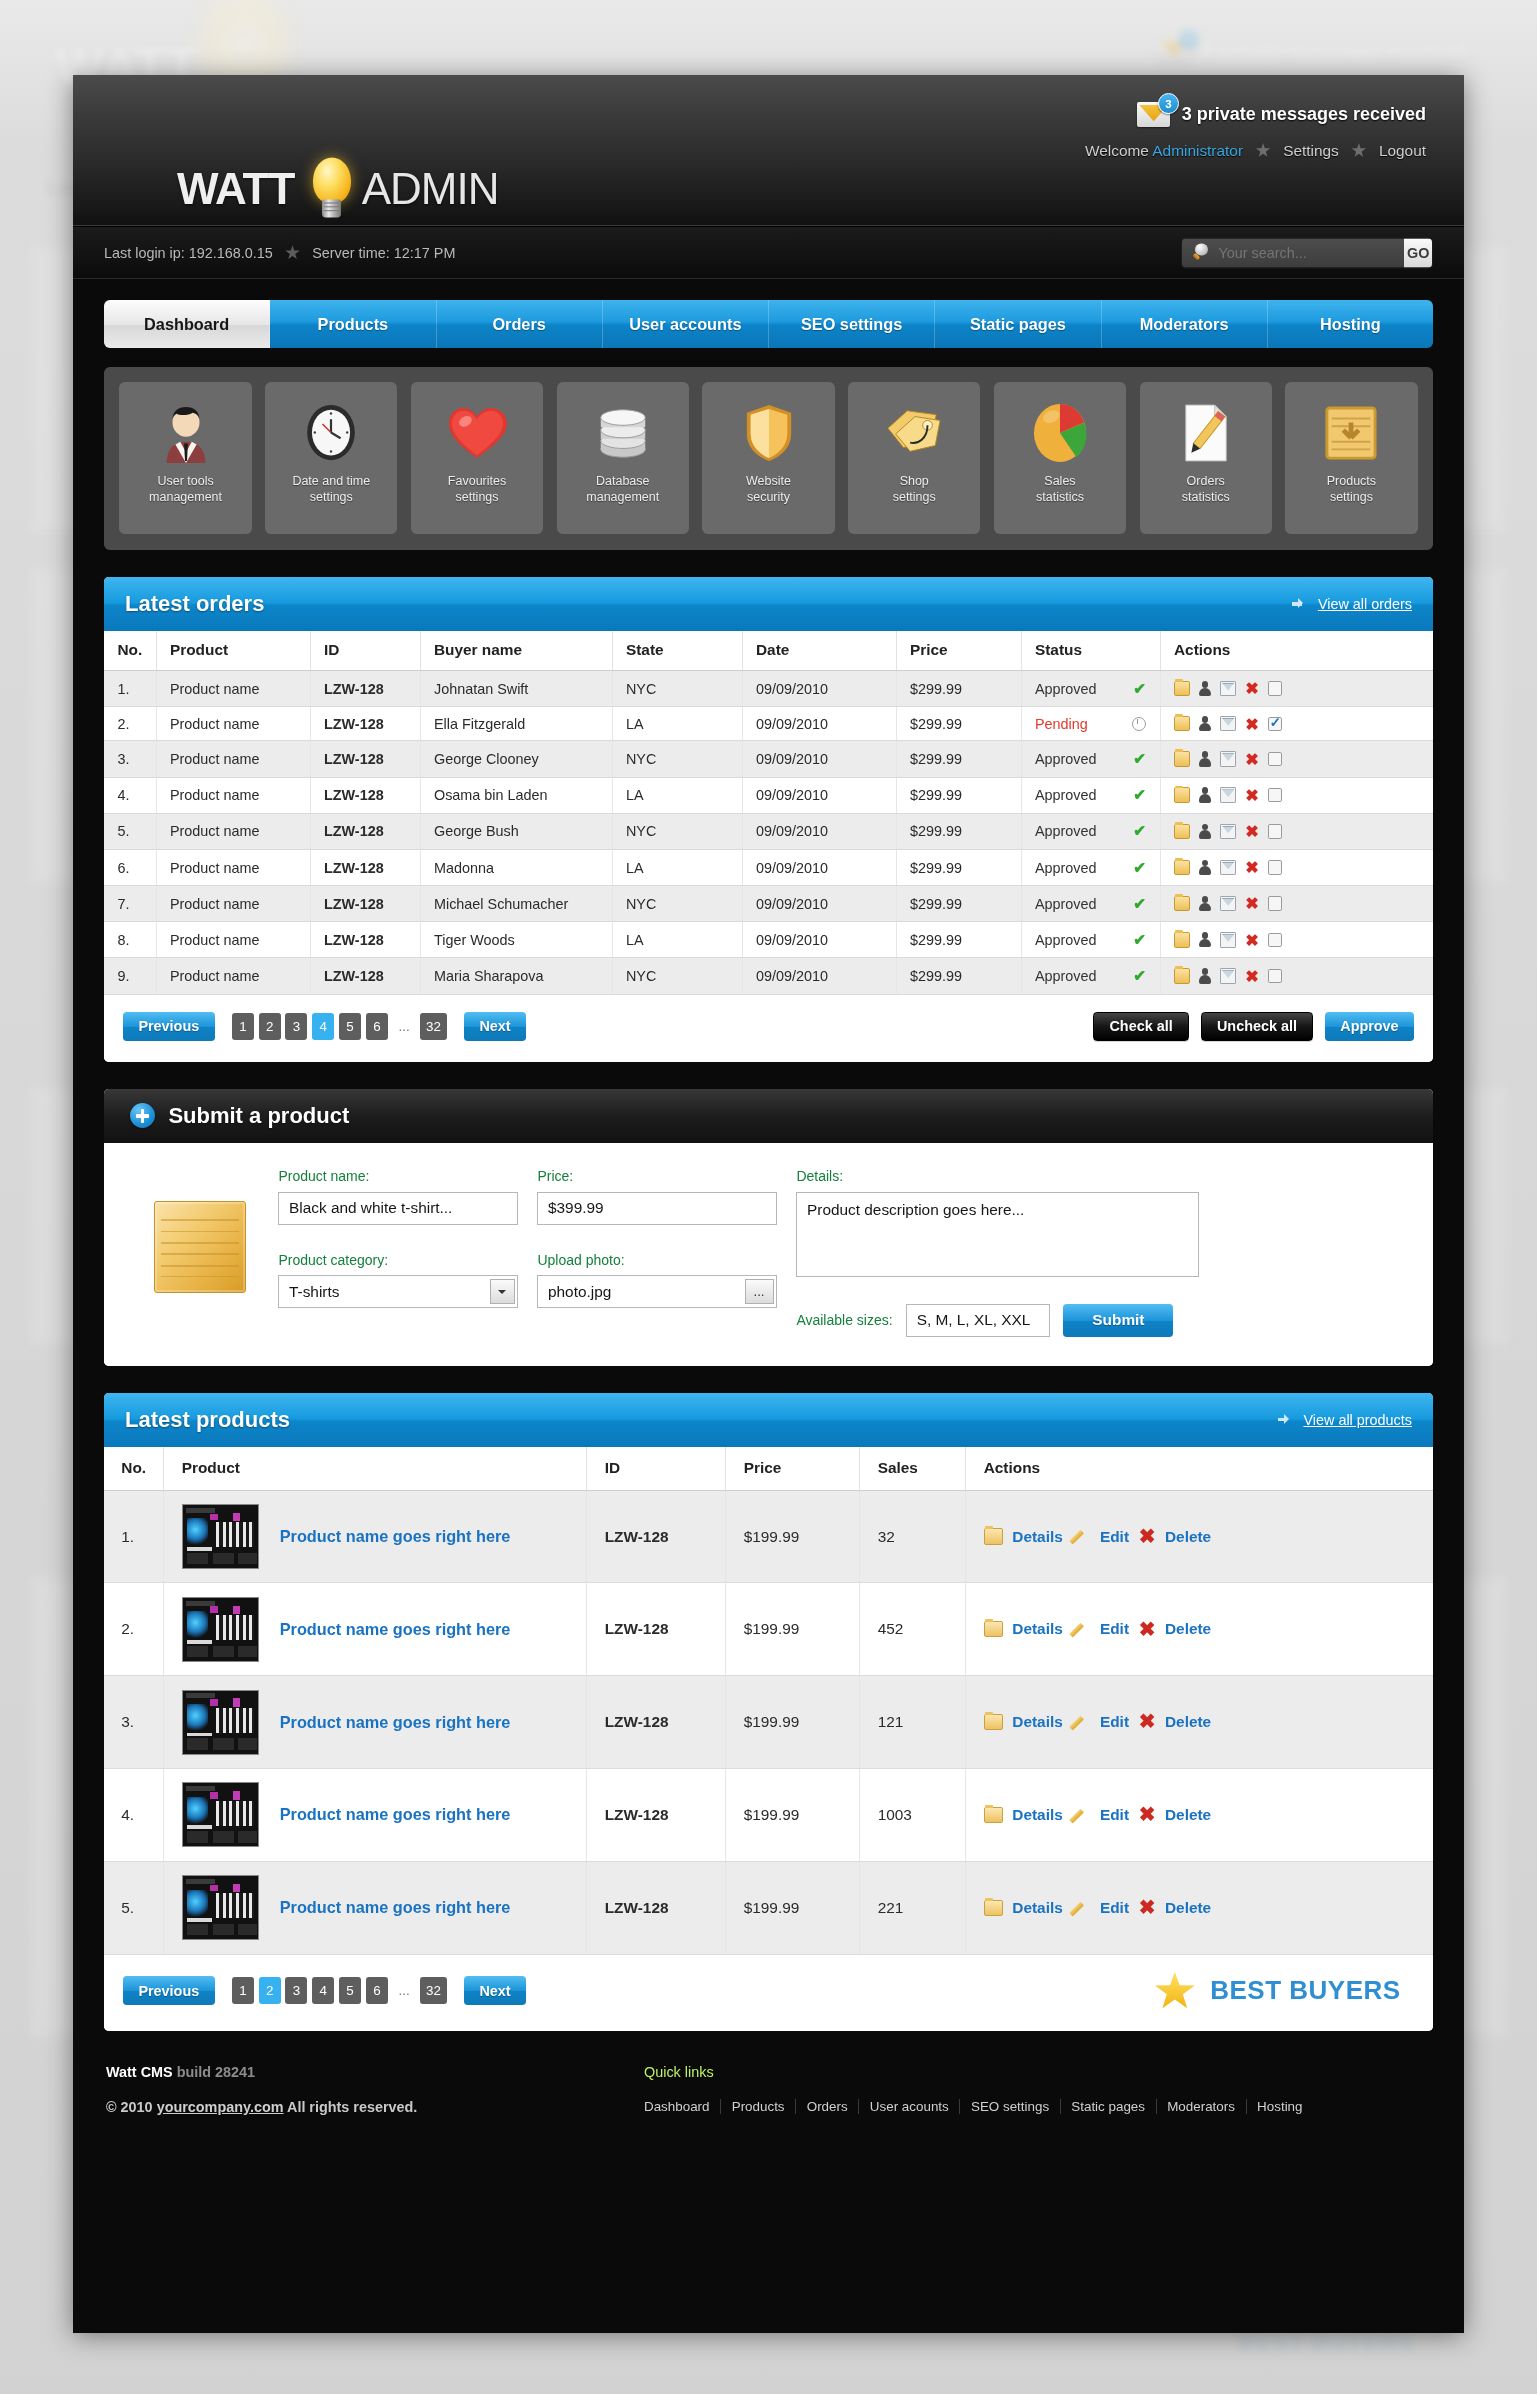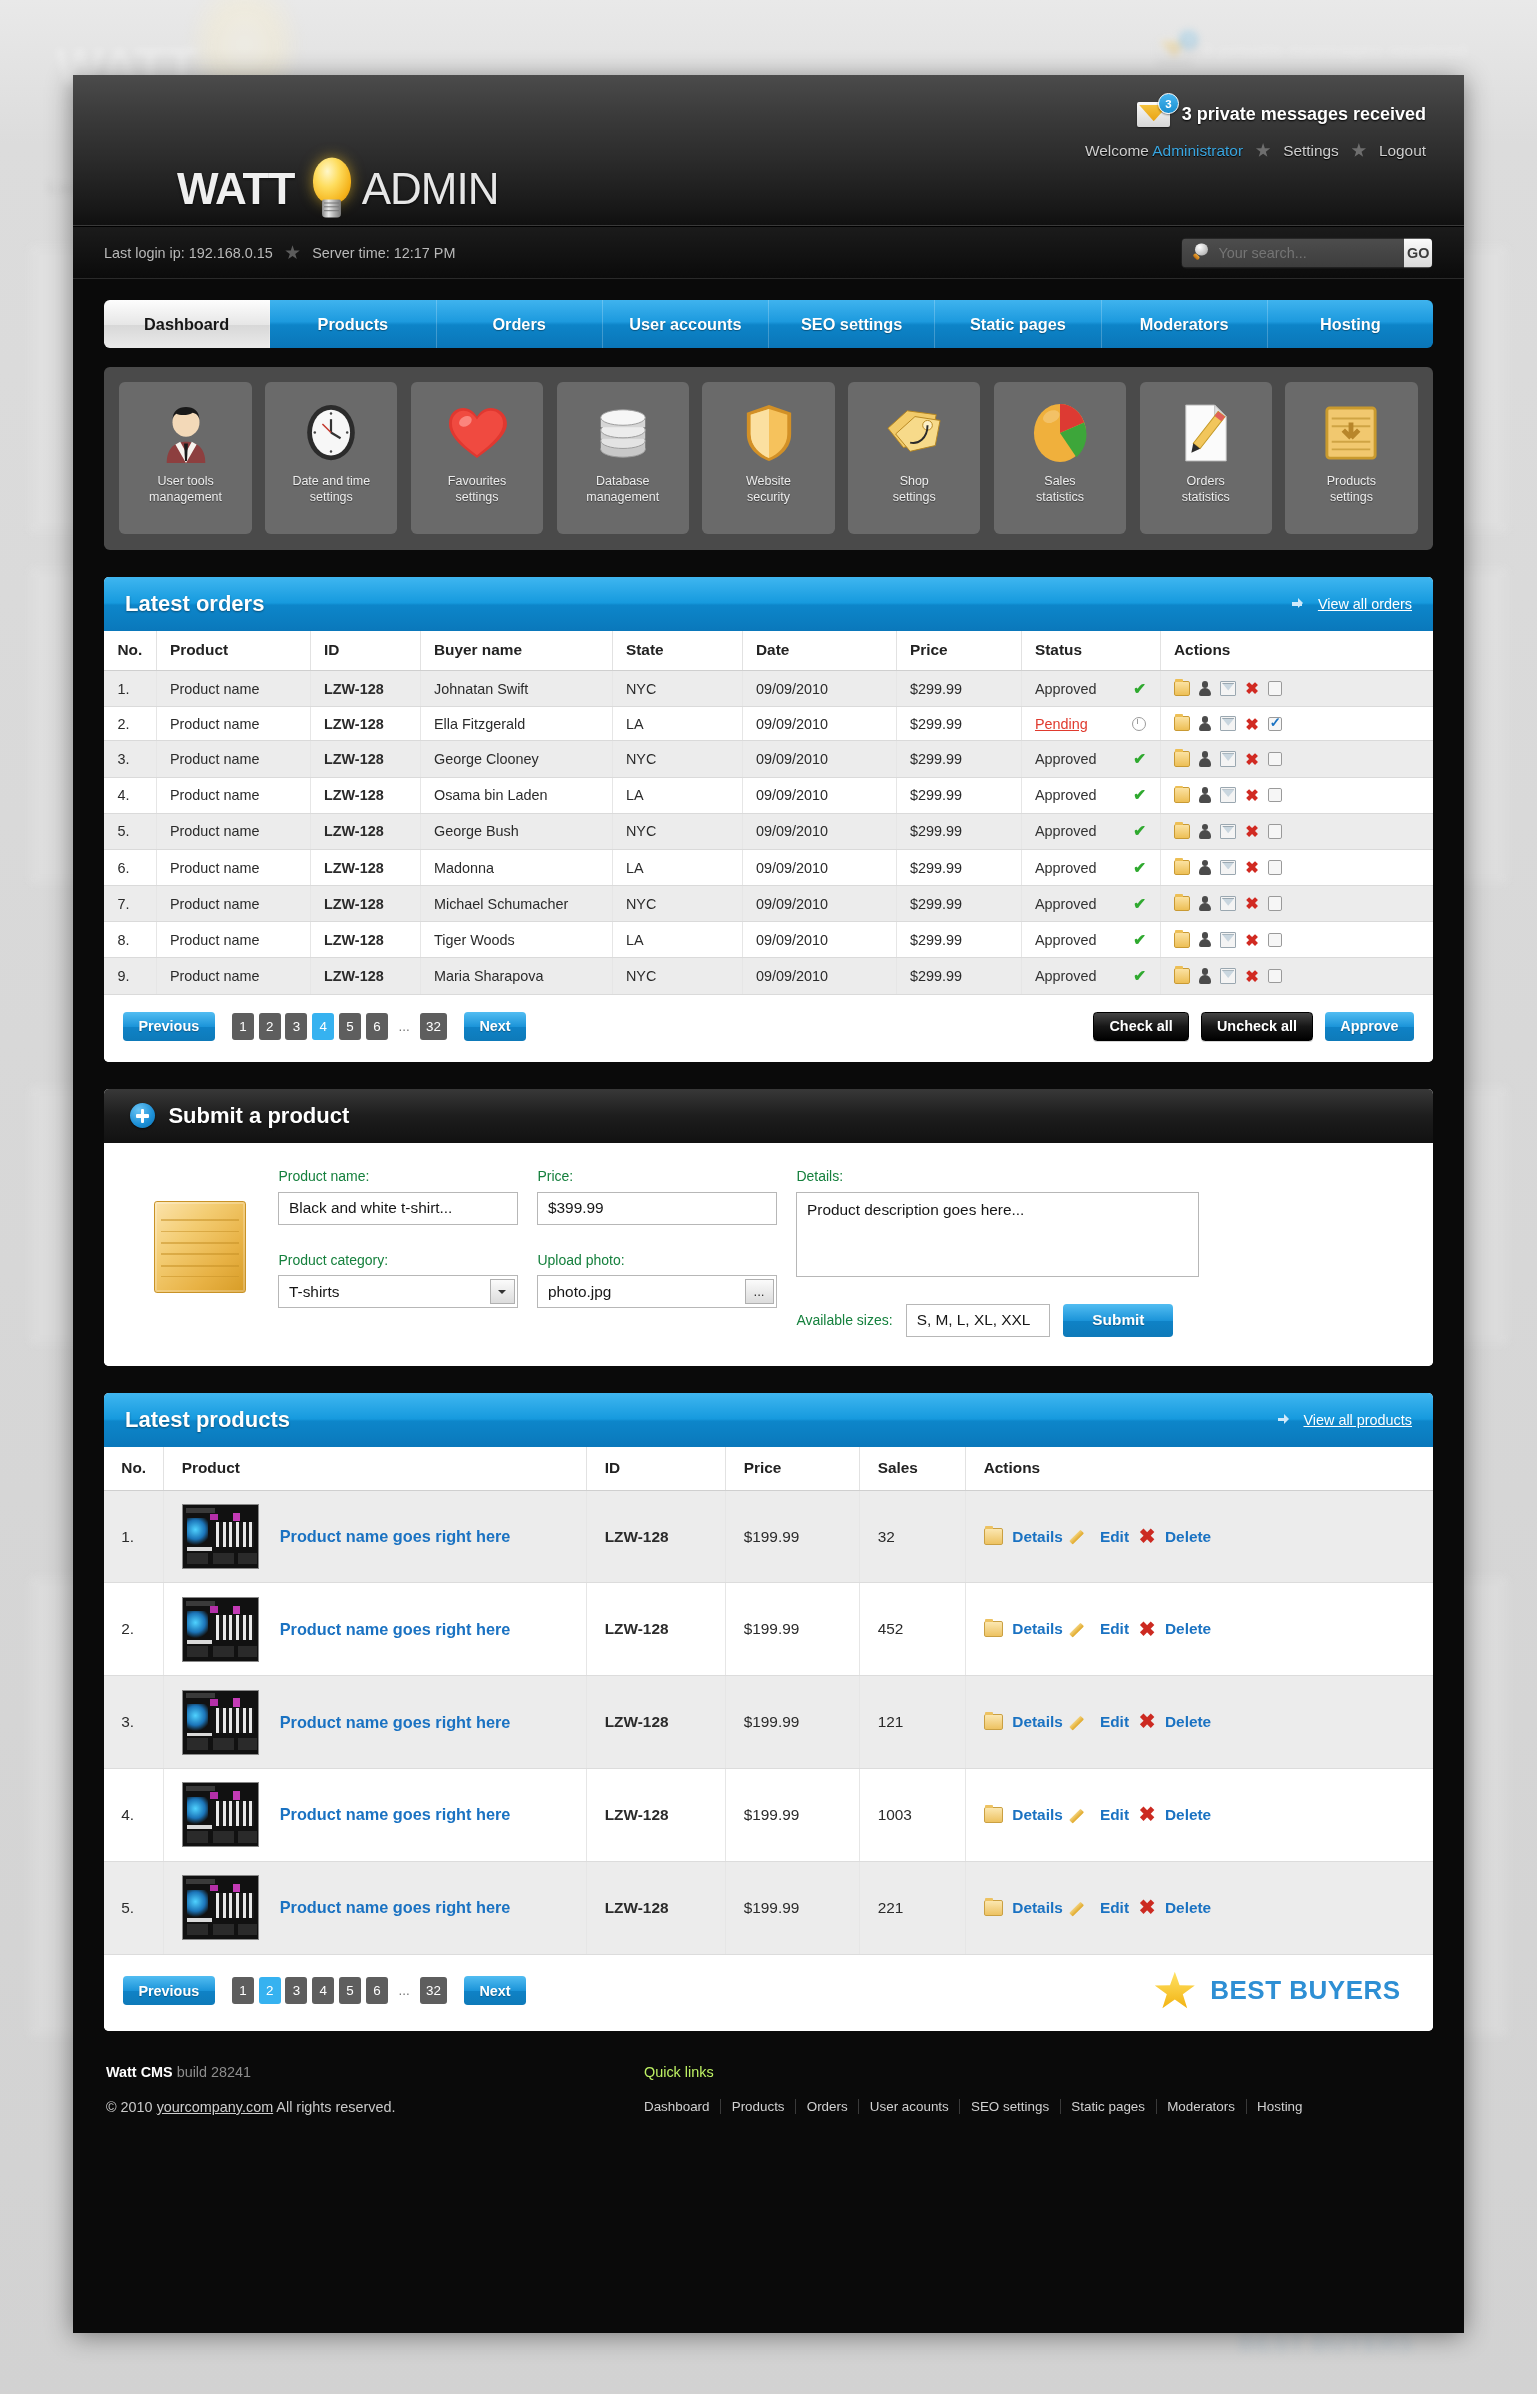--- a/index.html
+++ b/index.html
@@ -209,21 +209,21 @@
   .orders td{
     font-size:14.4px; color:#2b2b2b; padding:8.6px 13.4px;
     border-bottom:1px solid #dadada; border-right:1px solid #e6e6e6;
   }
   .orders td:last-child{ border-right:0; }
   .orders tbody tr:nth-child(odd){ background:#ececec; }
   .orders tbody tr:nth-child(even){ background:#fff; }
   .orders .cid{ font-weight:bold; }
   .status-cell{ display:flex; align-items:center; justify-content:space-between; gap:5.8px;}
   .st-approved{ color:#333; }
-  .st-pending{ color:#e03a2e;text-decoration:underline; }
+  .st-pending{ color:#e03a2e; }
   .tick{ color:#2fa92f; font-weight:bold; font-size:15.4px; }
   .clock{
     width:14.4px;height:14.4px;border-radius:50%;border:1.9px solid #9b9b9b;position:relative;display:inline-block;
   }
   .clock:after{ content:""; position:absolute; left:4.3px; top:1.9px; width:1.4px; height:4.8px; background:#9b9b9b;}
   .acts{ display:flex; align-items:center; gap:8.6px; }
   .ic{ width:16.3px; height:15.4px; display:inline-block; position:relative; cursor:pointer;}
   .ic-folder{ background:linear-gradient(#fbe2a2,#edbf55); border:1px solid #c99a33; border-radius:1.9px;}
   .ic-folder:before{ content:""; position:absolute; left:0; top:-2.9px; width:7.7px; height:2.9px; background:#edbf55; border-radius:1px 1px 0 0;}
   .ic-user{ width:12.5px; }
@@ -344,21 +344,21 @@
   .ic-x2{ color:#cc2a21; font-size:20px; font-weight:bold; line-height:17.3px;}
   .bestbuyers{ margin-left:auto; display:flex; align-items:center; gap:15.4px; padding-right:13.4px;}
   .bb-star{
     width:40px; height:38px;
     background:linear-gradient(#ffe265,#f2b10e);
     clip-path:polygon(50% 0%,62% 35%,100% 36%,70% 59%,81% 96%,50% 73%,19% 96%,30% 59%,0 36%,38% 35%);
   }
   .bb-text{ font-size:26px; font-weight:bold; color:#2e8fd4; letter-spacing:0.5px;}
   
   .footer{ padding:33px 33px 27px 33px; display:flex; color:#c9c9c9; font-size:14.4px; background:#0a0a0a;}
-  .f-left{ width:538px; }
+  .f-left{ width:538px;font-weight:bold; }
   .f-left .l1{ margin-bottom:19px; }
   .f-left .l1 b{ color:#fff; }
   .f-left .l1 span{ color:#8c8c8c; }
   .f-left a{ color:#cfcfcf; }
   .f-right .qt{ color:#bef264; margin-bottom:19px; }
   .f-links{ display:flex; gap:0; flex-wrap:wrap; }
   .f-links a{ color:#d0d0d0; text-decoration:none; padding:0 10.6px; border-right:1px solid #3a3a3a; font-size:13.4px;}
   .f-links a:first-child{ padding-left:0; }
   .f-links a:last-child{ border-right:0; }
   .wm-txt{

